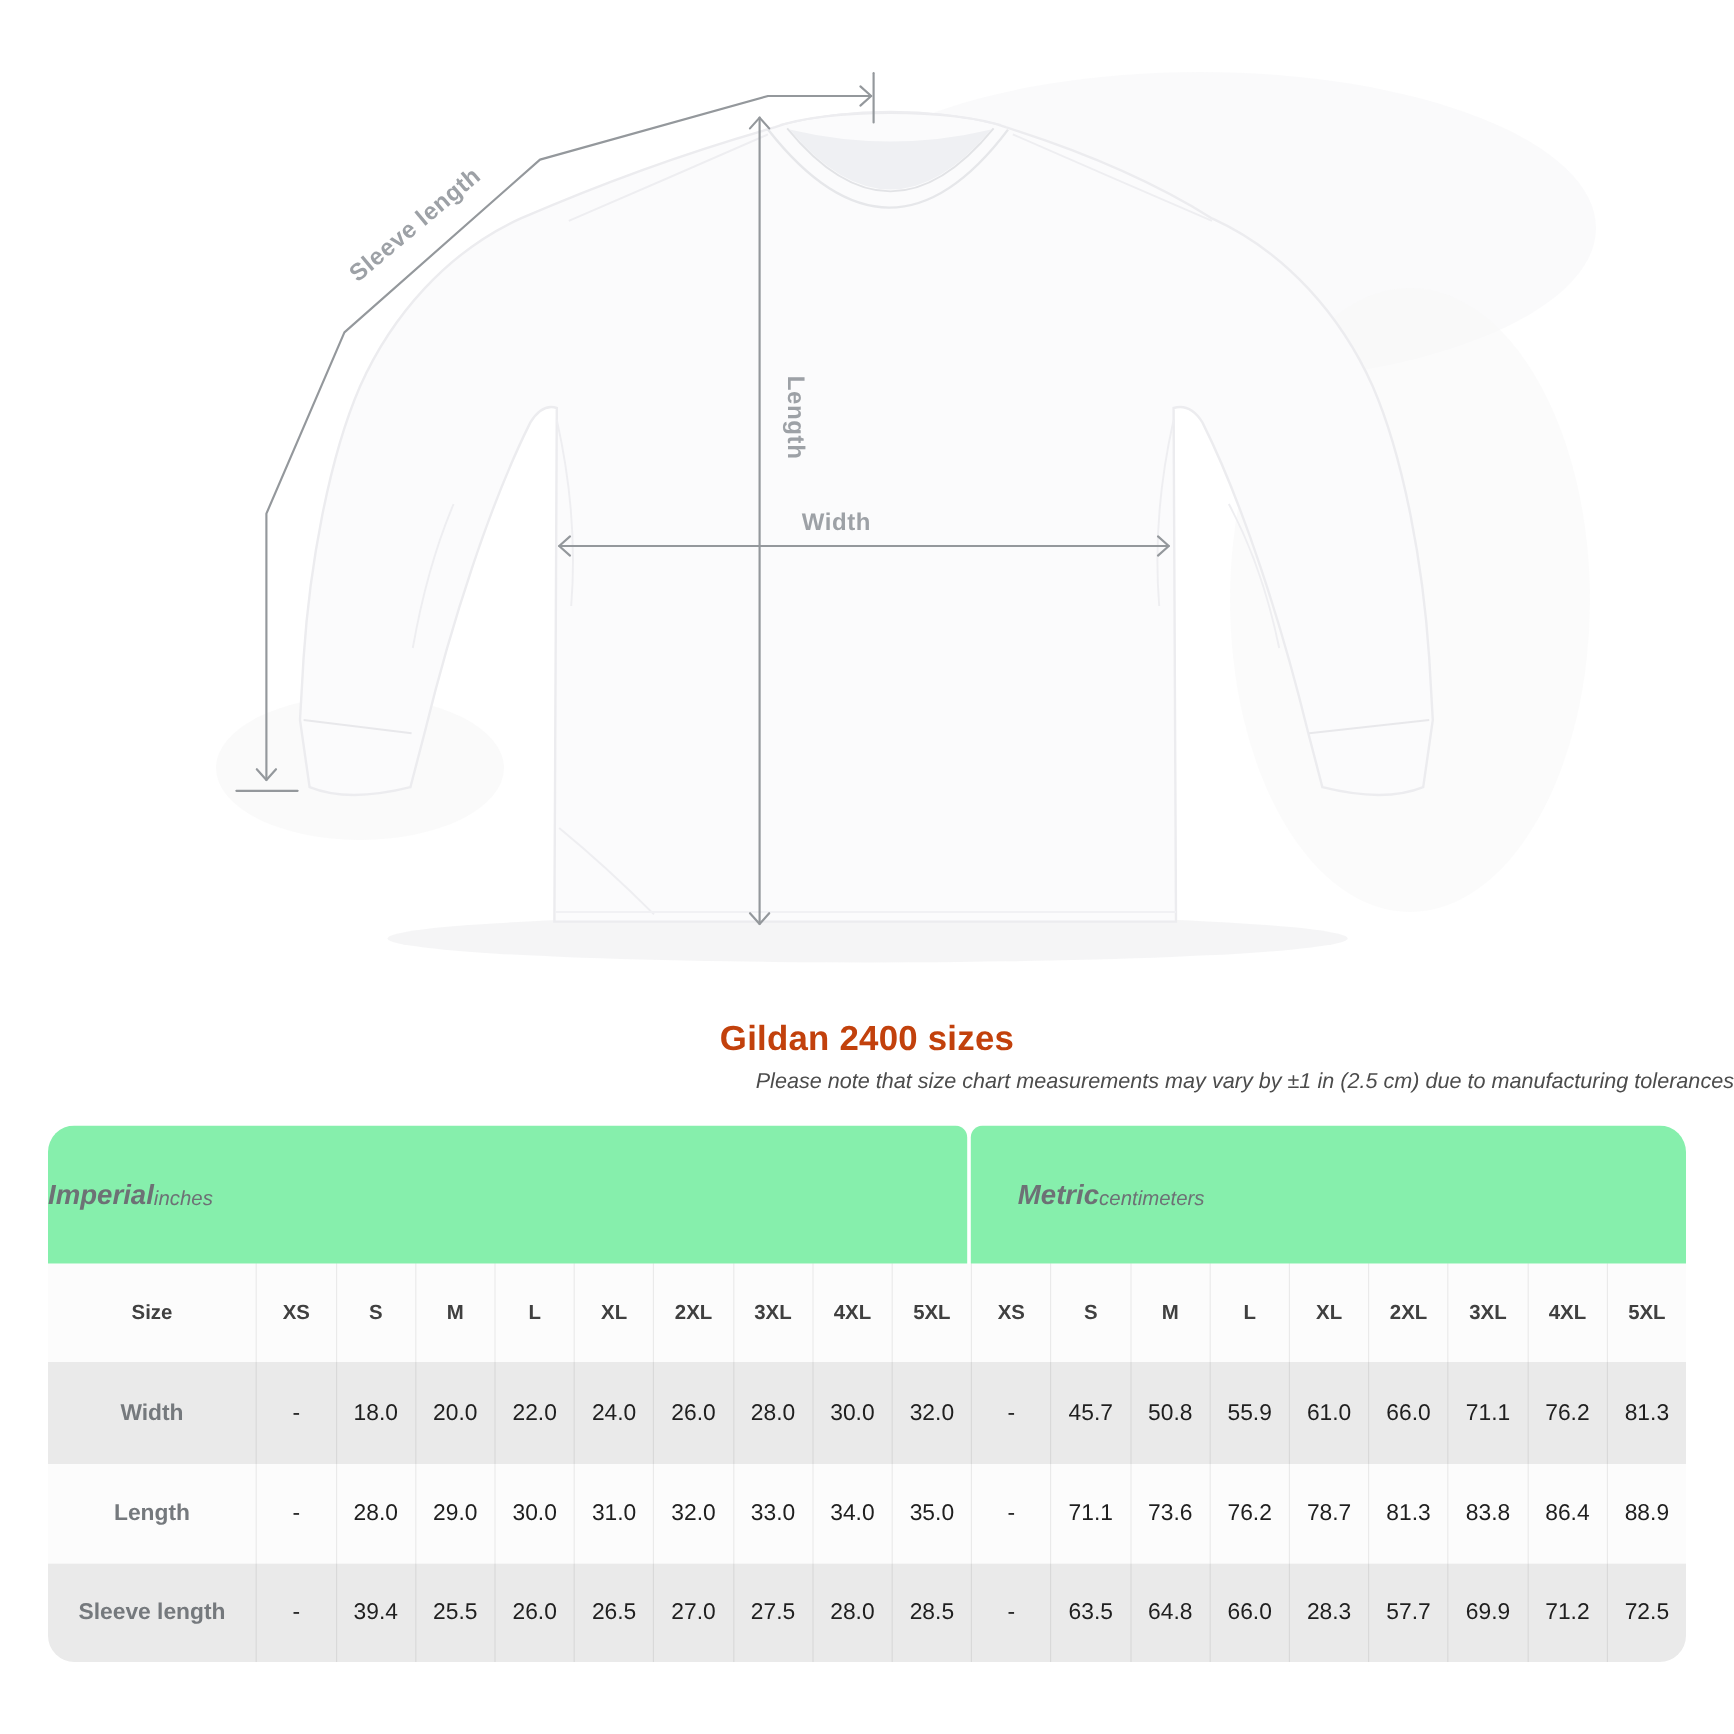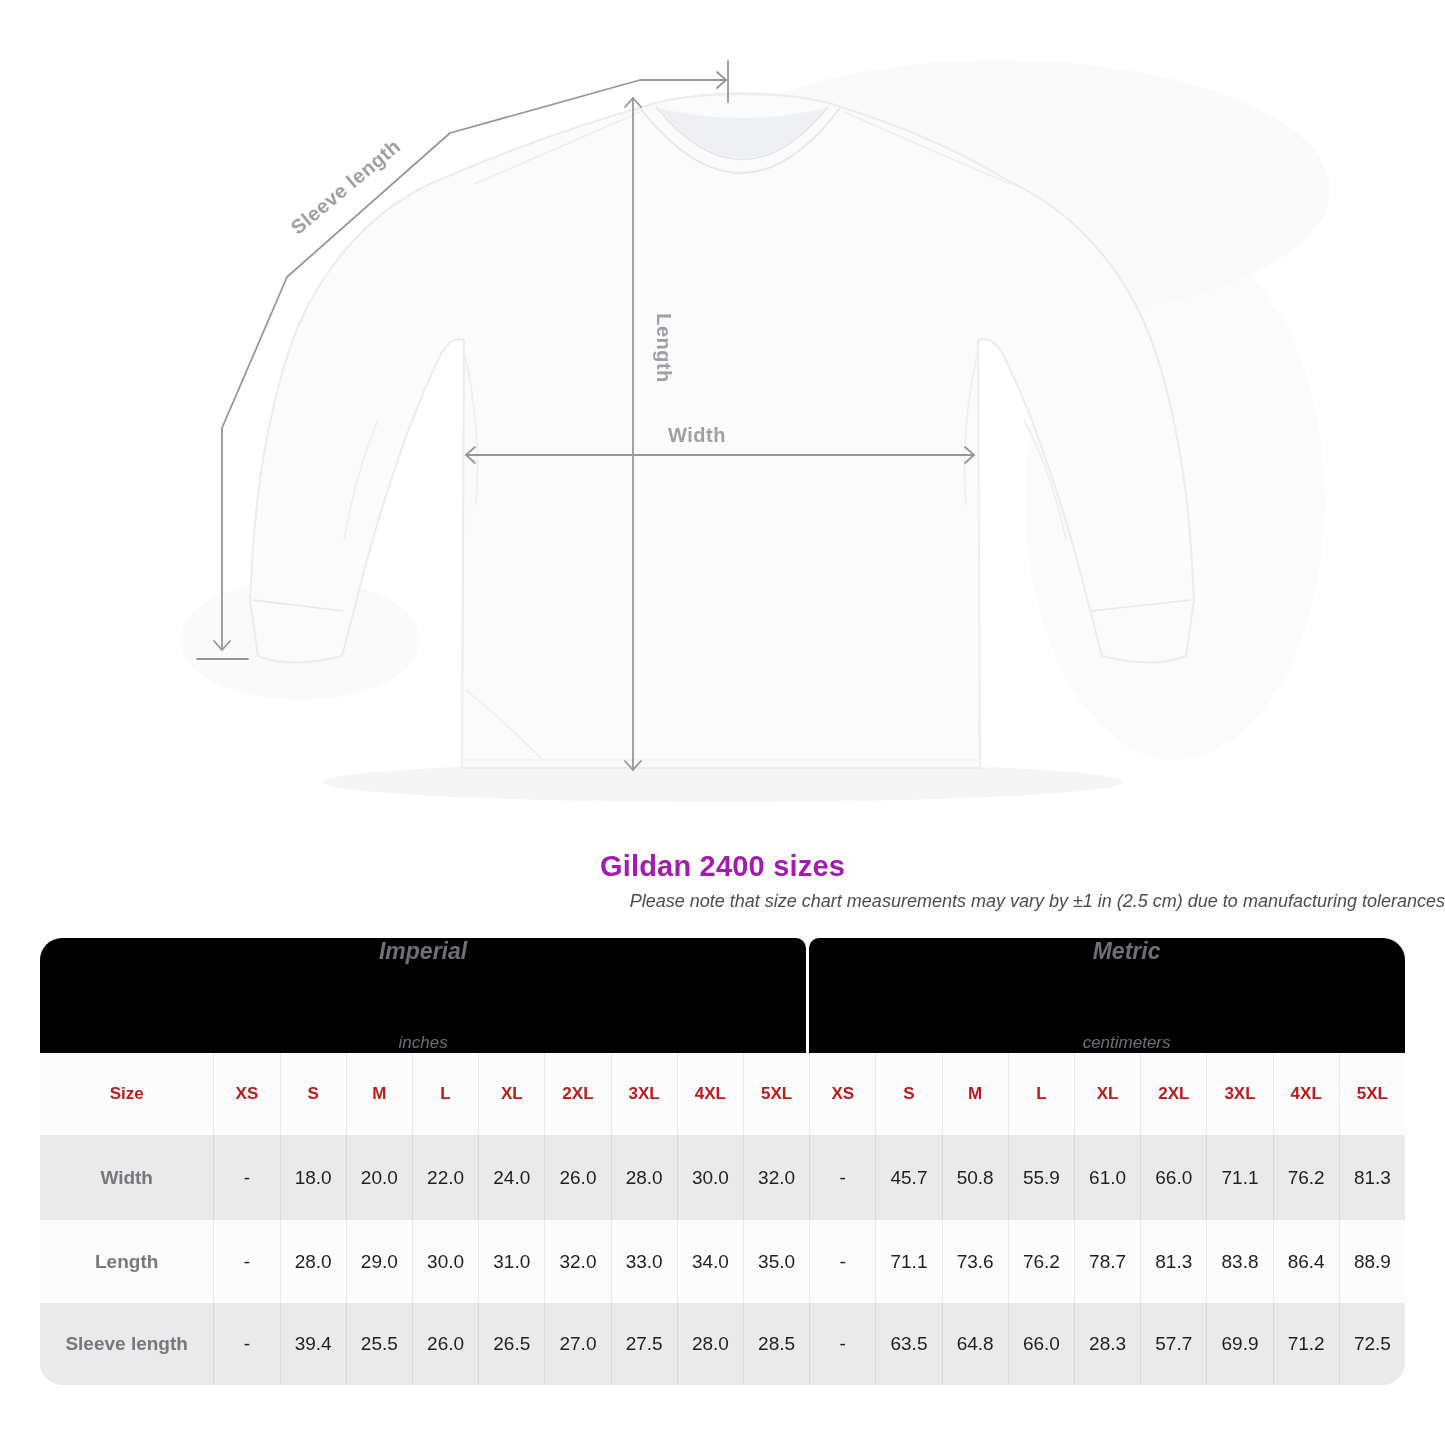--- a/index.html
+++ b/index.html
@@ -6,45 +6,45 @@
   html,body { background:#ffffff; }
   body { font-family:"Liberation Sans", sans-serif; width:1445px; height:1445px; position:relative; overflow:hidden; }
 
   
   .diagram { width:1445px; height:830px; position:relative; }
   .diagram svg { display:block; }
   .ann-label { font-weight:bold; font-size:20px; fill:#9da1a6; letter-spacing:0.5px; }
 
   
   .title-wrap { text-align:center; margin-top:20px; }
-  .page-title { font-size:29px; font-weight:bold; color:#a21caf; letter-spacing:0.2px; }
+  .page-title { font-size:29px; font-weight:bold; color:#c2410c; letter-spacing:0.2px; }
   .page-subtitle { margin-top:8px; font-size:18px; font-style:italic; color:#4c4c4c;text-align:right; }
 
   
   .table-card { margin:26px 40px 0 40px; width:1365px; height:447px;
                 border-radius:22px; overflow:hidden; background:#ffffff; }
 
   .band-row { display:flex; height:115px; }
-  .band { background:#000000; display:flex; flex-direction:column; align-items:center; justify-content:space-between; }
+  .band { background:#86efac; display:flex; align-items:center; justify-content:flex-start; }
   .band-imperial { width:calc(56.35% - 3px); margin-right:3px; border-top-right-radius:10px; }
   .band-metric { width:43.65%; border-top-left-radius:10px;padding-left:39px; }
   .band-name { font-size:23px; font-weight:bold; font-style:italic; color:#6d7175; }
   .band-unit { margin-top:7px; font-size:17px; font-style:italic; color:#6d7175; }
 
   .t-row { display:flex; width:100%; }
   .t-row.r-head { height:82px; background:#fcfcfc; }
   .t-row.r-data { height:83px; background:#fcfcfc; }
   .t-row.gray { background:#eaeaea; }
   .t-row.r-w { height:85px; }
   .t-row.r-s { height:82px; }
 
   .cell, .cell-label { display:flex; align-items:center; justify-content:center; }
   .cell-label { width:12.7%; }
   .cell { flex:1 1 0; border-left:1px solid rgba(0,0,0,0.07); }
-  .head-txt { font-size:17px; font-weight:bold; color:#b91c1c; }
+  .head-txt { font-size:17px; font-weight:bold; color:#404040; }
   .row-label-txt { font-size:19px; font-weight:bold; color:#75797d; }
   .val-txt { font-size:19px; color:#1f1f1f; }
 </style>
 </head>
 <body>
 
 <div class="diagram">
   <svg width="1445" height="830" viewBox="0 0 1445 830">
 
     <g>

